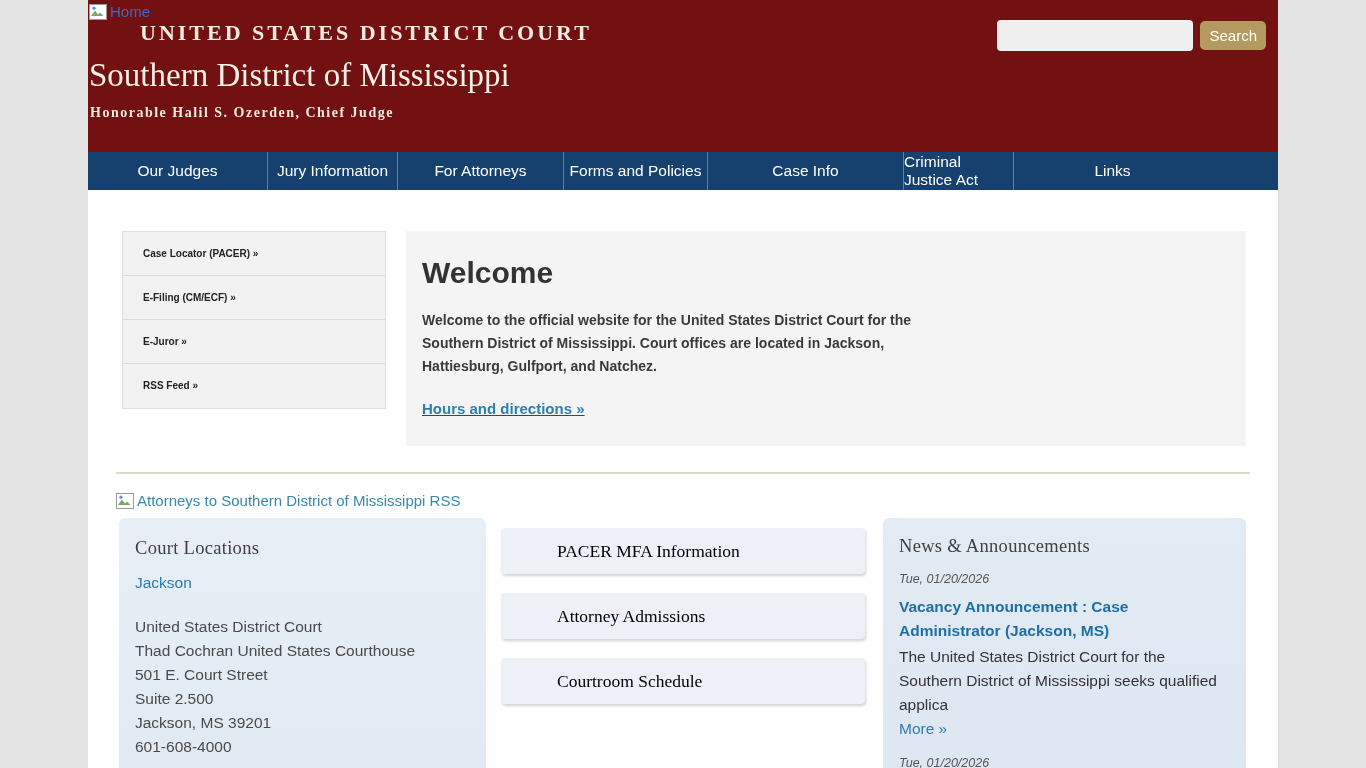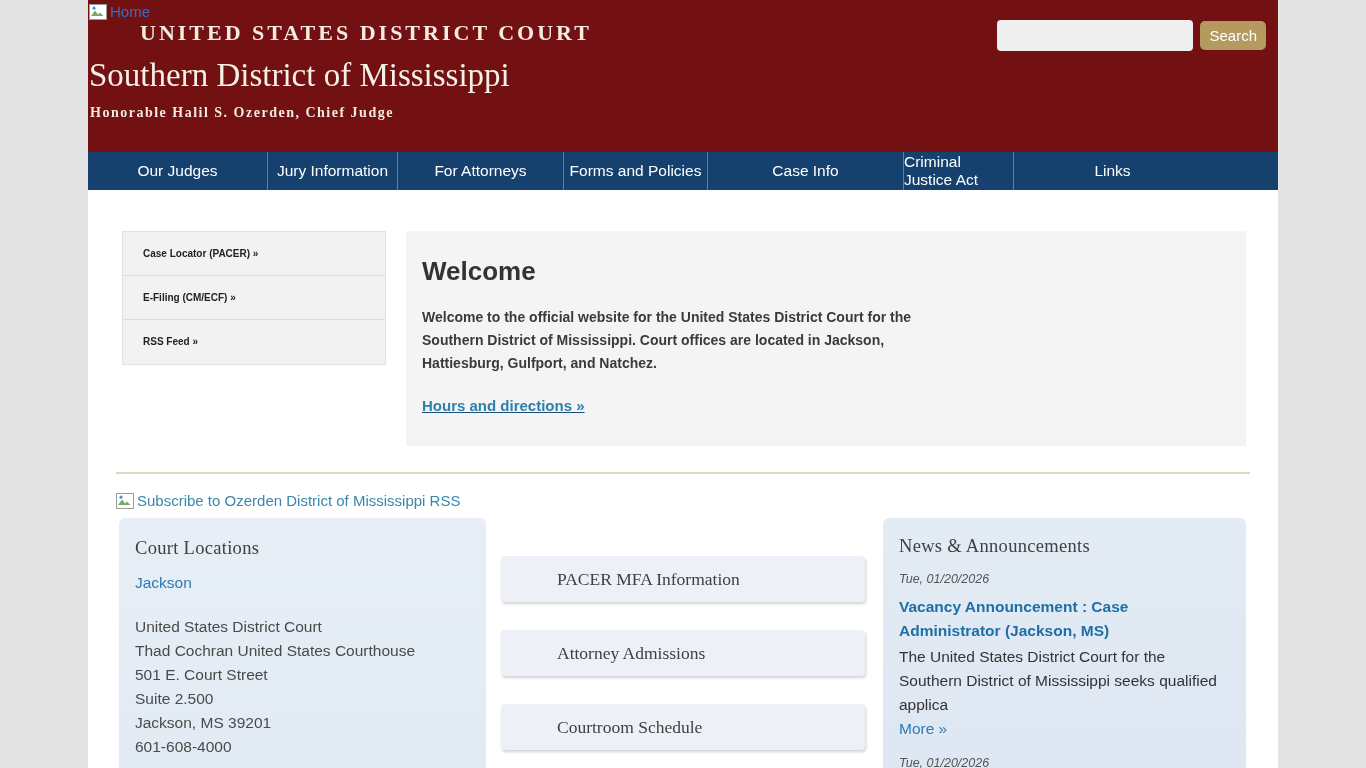--- a/index.html
+++ b/index.html
@@ -71,21 +71,21 @@
     height:44px; line-height:44px; padding-left:20px;
     font-weight:bold; font-size:10px; color:#222; cursor:pointer;
     border-bottom:1px solid #dcdcdc;
   }
   .sidebar-item:last-child { border-bottom:none; }
 
   .welcome {
     position:absolute; left:318px; top:41px; width:840px; height:215px;
     background:#f4f4f4; padding:25px 16px;
   }
-  .welcome-title { font-size:26px; font-weight:bold; color:#333; }
+  .welcome-title { font-size:30px; font-weight:bold; color:#333; }
   .welcome-body {
     width:520px; margin-top:19px; font-size:14px; font-weight:bold;
     color:#3a3a3a; line-height:23px;
   }
   .welcome-link {
     display:inline-block; margin-top:22px; font-size:15px; font-weight:bold;
     color:#2e7fab; text-decoration:underline; text-decoration-color:#1b4e77; cursor:pointer;
   }
 
   .divider { position:absolute; top:282px; left:28px; right:28px; border-top:2px solid #dcdac5; }
@@ -107,23 +107,22 @@
     letter-spacing:0.3px;
   }
   .city-link { margin-top:15px; font-size:15.5px; color:#2d7ab5; cursor:pointer; text-decoration:none; display:inline-block; }
   .address { margin-top:23px; font-size:15.5px; color:#4a4a4a; line-height:24px; }
 
   .col-quick { width:364px; margin-right:18px; padding-top:10px; }
   .quick-btn {
     height:46px; margin-bottom:19px; background:#edf1f7; border-radius:4px;
     box-shadow:1px 2px 3px rgba(0,0,0,0.18);
     display:flex; align-items:center; padding-left:56px;
-    font-family:"Liberation Serif", serif; font-size:17.5px; color:#404040;
+    font-family:"Liberation Serif", serif; font-size:17.5px; color:#000000;
     cursor:pointer;
-    margin-top:28px;
   }
 
   .col-news {
     width:363px; height:470px;
     background:linear-gradient(#e3ebf4, #d9e4f0); border-radius:6px;
     padding:18px 16px; overflow:hidden;
   }
   .news-date { margin-top:15px; font-style:italic; font-size:12.5px; color:#555; }
   .news-title {
     margin-top:9px; font-size:15.5px; font-weight:bold; color:#1d6fa5;
@@ -165,40 +164,41 @@
     <div class="nav-item">Case Info</div>
     <div class="nav-item">Criminal Justice Act</div>
     <div class="nav-item">Links</div>
   </div>
 
   <div class="main">
 
     <div class="sidebar">
       <div class="sidebar-item">Case Locator (PACER) »</div>
       <div class="sidebar-item">E-Filing (CM/ECF) »</div>
+      <div class="sidebar-item">E-Juror »</div>
       <div class="sidebar-item">RSS Feed »</div>
     </div>
 
     <div class="welcome">
       <div class="welcome-title">Welcome</div>
       <p class="welcome-body">Welcome to the official website for the United States District Court for the Southern District of Mississippi. Court offices are located in Jackson, Hattiesburg, Gulfport, and Natchez.</p>
       <a class="welcome-link">Hours and directions »</a>
     </div>
 
     <div class="divider"></div>
 
     <a class="rss-row">
       <span class="broken-img">
         <svg width="18" height="16" viewBox="0 0 18 16">
           <rect x="0.5" y="0.5" width="17" height="15" fill="#ffffff" stroke="#9a9a9a"></rect>
           <path d="M2 12 L6 6.5 L9 10.5 L11 8.5 L14.5 12 Z" fill="#7aa86b"></path>
           <circle cx="5" cy="4.2" r="1.6" fill="#5b8dd6"></circle>
         </svg>
       </span>
-      <span>Subscribe to Ozerden District of Mississippi RSS</span>
+      <span>Attorneys to Southern District of Mississippi RSS</span>
     </a>
 
     <div class="columns">
 
       <div class="col-locations">
         <div class="panel-title">Court Locations</div>
         <a class="city-link">Jackson</a>
         <div class="address">
           <div>United States District Court</div>
           <div>Thad Cochran United States Courthouse</div>

